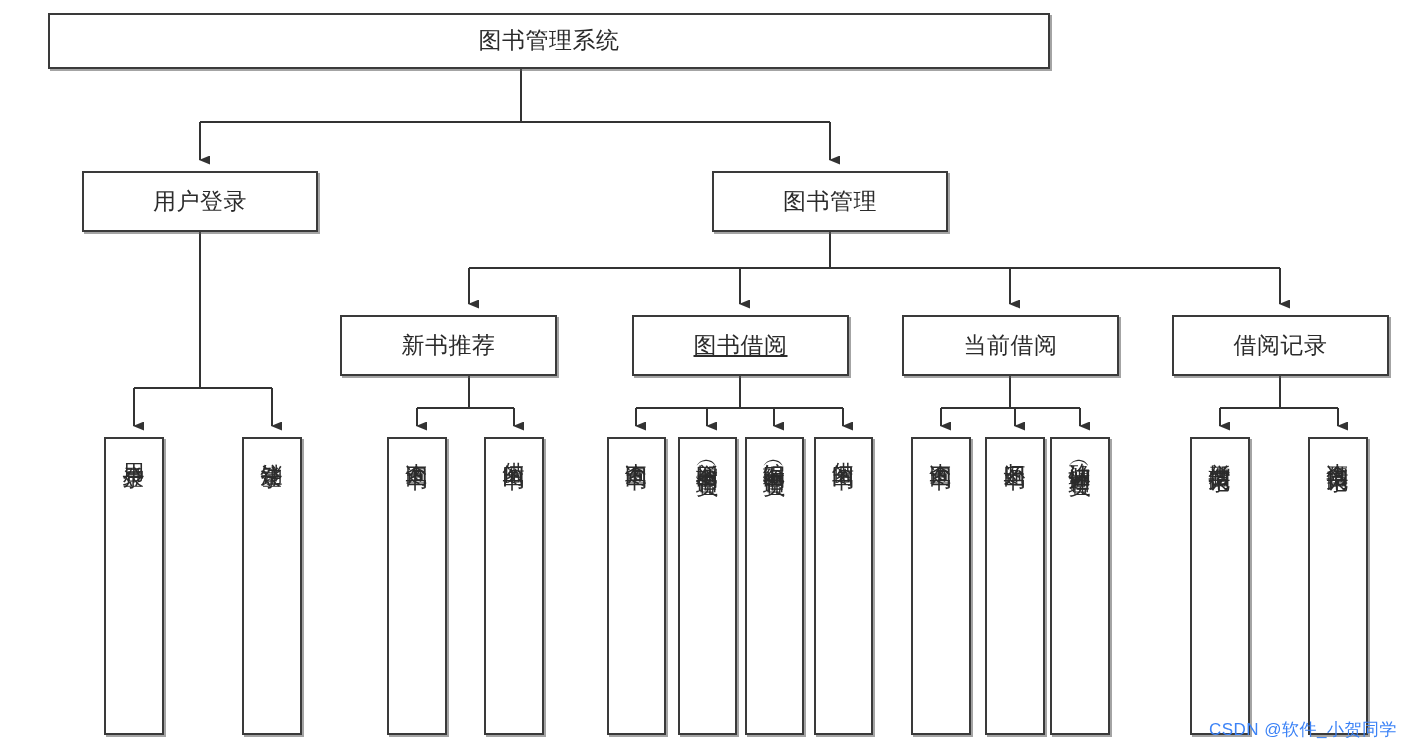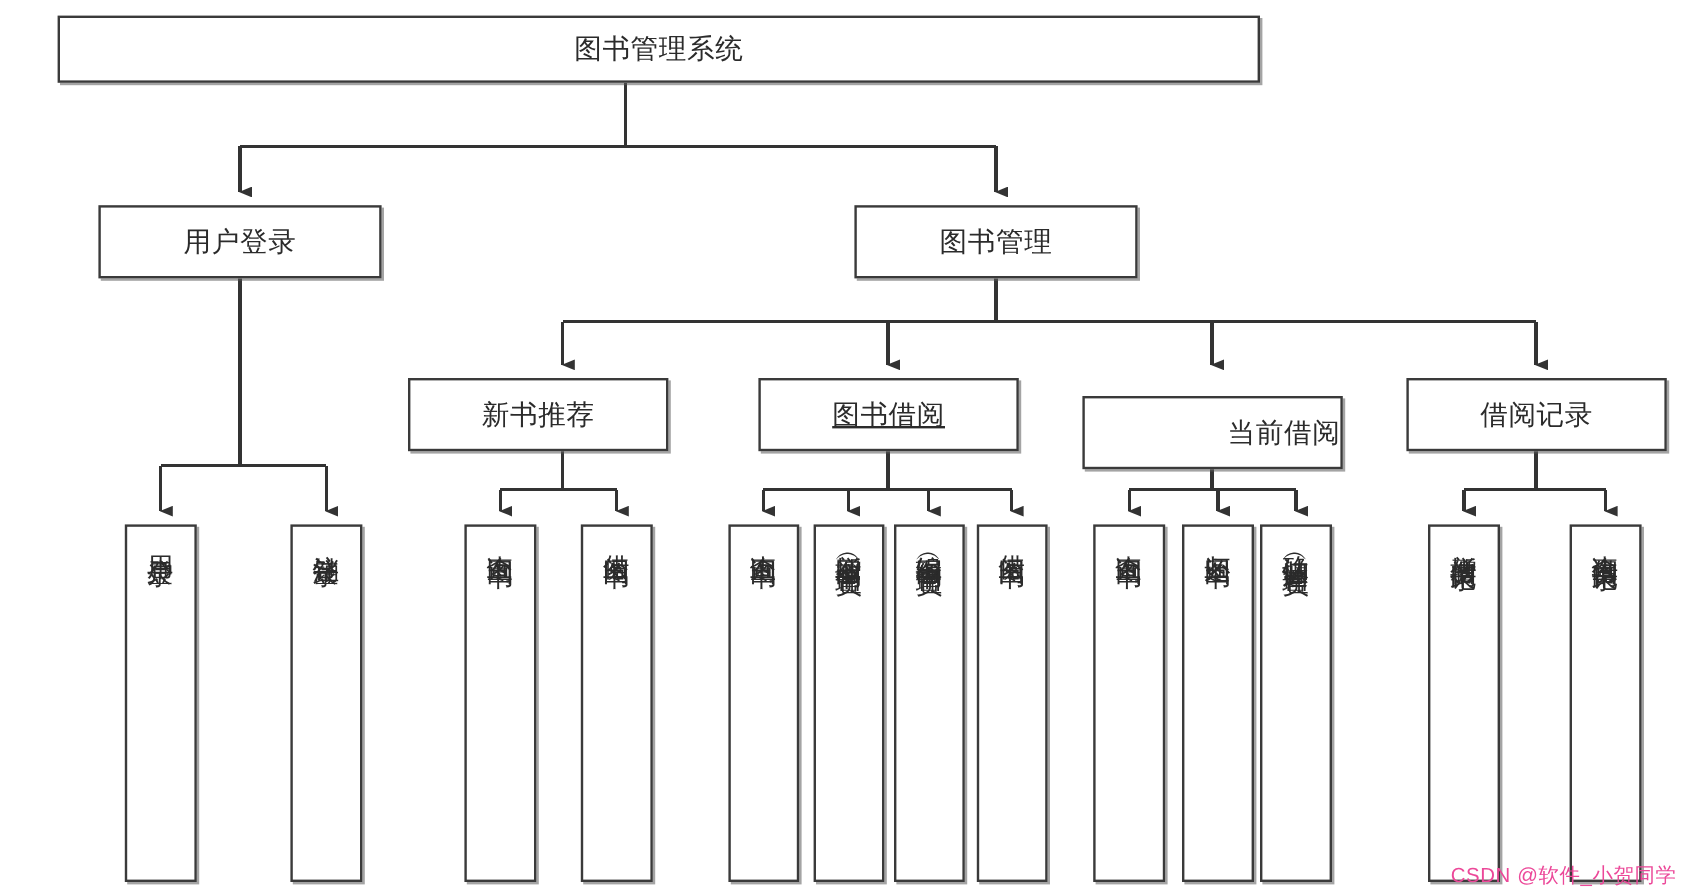--- a/index.html
+++ b/index.html
@@ -54,21 +54,21 @@
   .node.vertical .vlabel {
     writing-mode: vertical-rl;
     text-orientation: upright;
     white-space: nowrap;
   }
   .watermark {
     position: absolute;
     right: 8px;
     bottom: 6px;
     font-size: 17px;
-    color: #ec4899;
+    color: #3b82f6;
     letter-spacing: 0.5px;
     white-space: nowrap;
   }
 </style>
 </head>
 <body>
 
 <div id="diagram-root">
 
   <svg id="edge-layer" viewBox="0 0 1405 747" width="1405" height="747" xmlns="http://www.w3.org/2000/svg">
@@ -131,21 +131,21 @@
   <div class="node horizontal" style="left: 712px; top: 171px; width: 236px; height: 61px; font-family: Liberation Serif, serif;">
     <span>图书管理</span>
   </div>
 
   <div class="node horizontal" style="left: 340px; top: 315px; width: 217px; height: 61px;">
     <span>新书推荐</span>
   </div>
   <div class="node horizontal" style="left: 632px; top: 315px; width: 217px; height: 61px; text-decoration: underline;">
     <span>图书借阅</span>
   </div>
-  <div class="node horizontal" style="left: 902px; top: 330px; width: 217px; height: 61px; justify-content: flex-end;">
+  <div class="node horizontal" style="left: 902px; top: 315px; width: 217px; height: 61px;">
     <span>当前借阅</span>
   </div>
   <div class="node horizontal" style="left: 1172px; top: 315px; width: 217px; height: 61px; font-family: Liberation Serif, serif;">
     <span>借阅记录</span>
   </div>
 
   <div class="node vertical" style="left: 104px; top: 437px; width: 60px; height: 298px;">
     <span class="vlabel">用户登录</span>
   </div>
   <div class="node vertical" style="left: 242px; top: 437px; width: 60px; height: 298px;">

